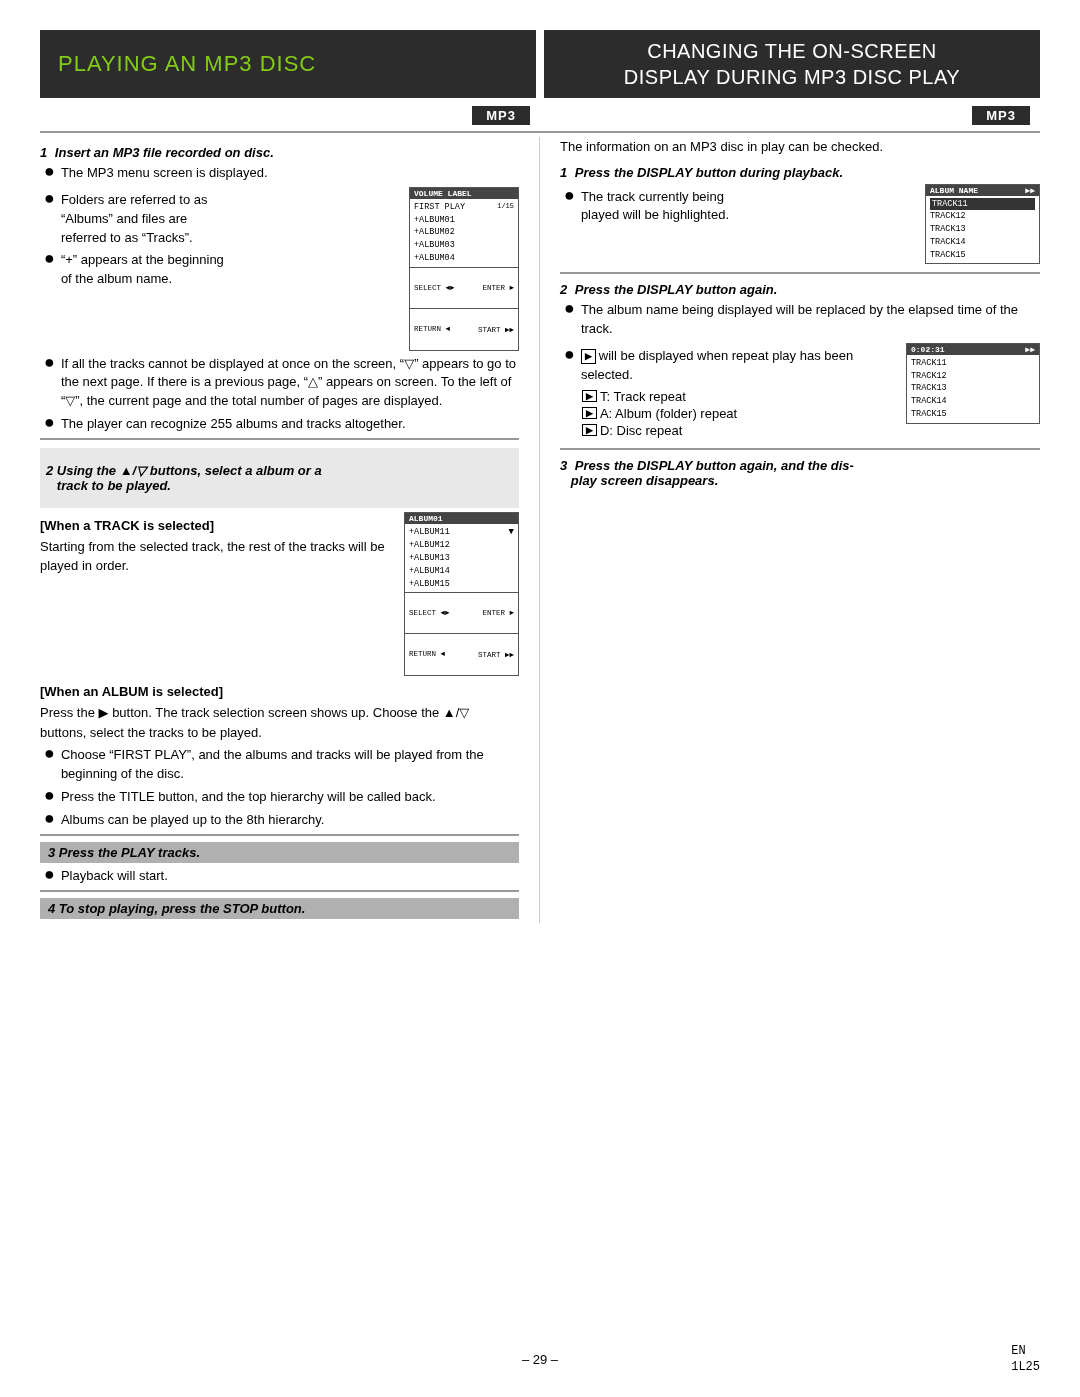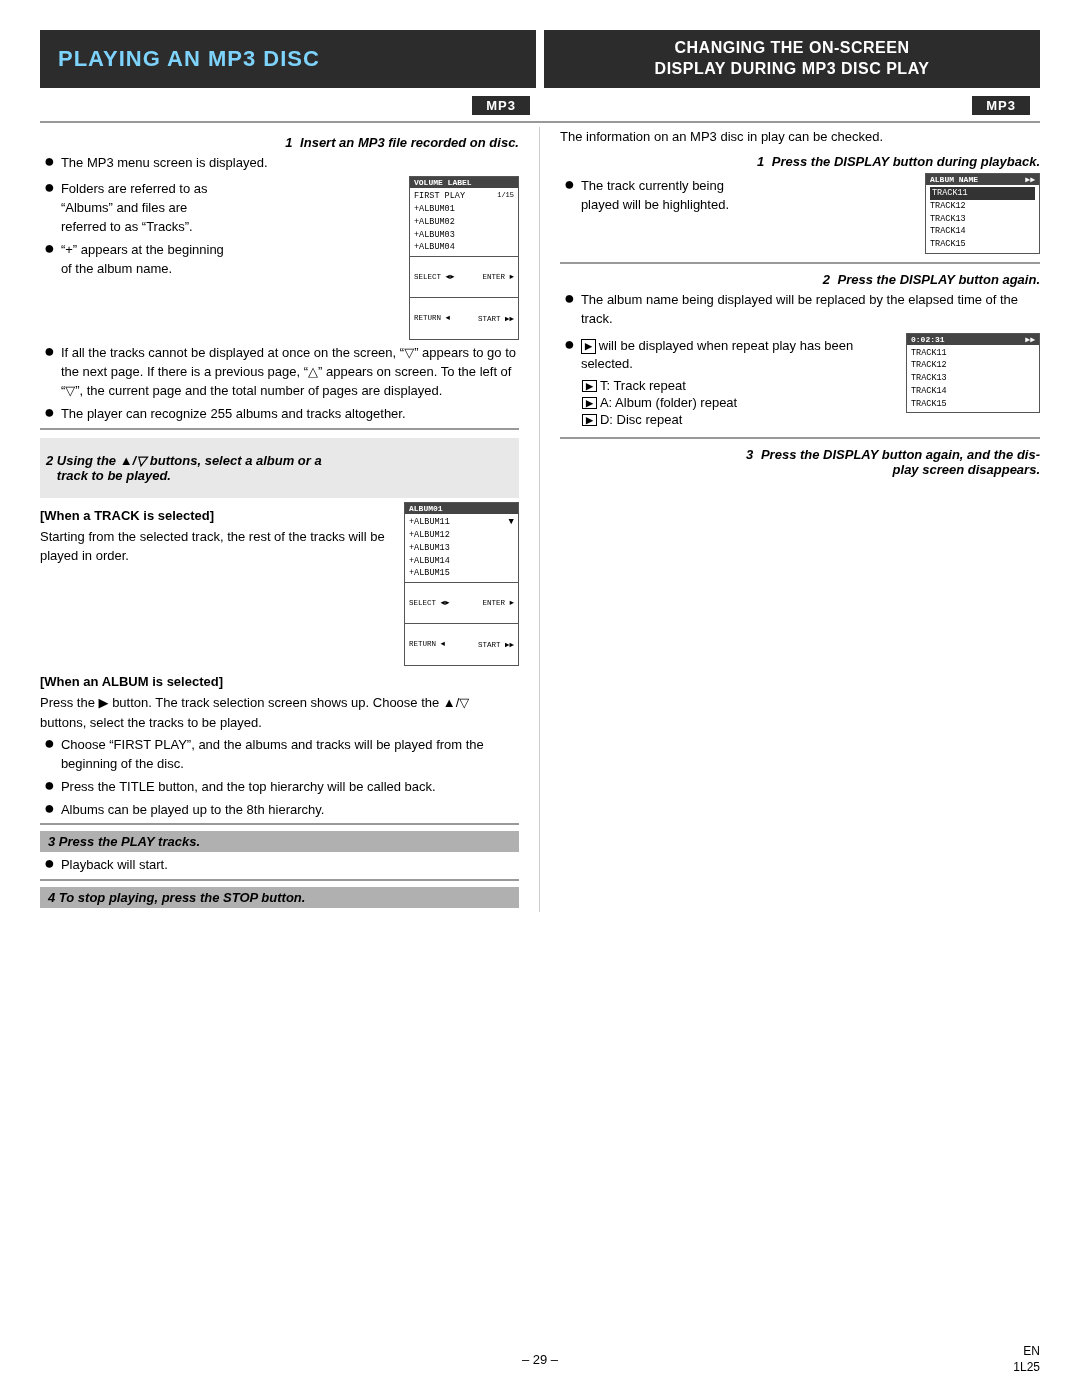--- a/index.html
+++ b/index.html
@@ -24,39 +24,39 @@
       margin-bottom: 8px;
     }
     .header-left {
       width: 50%;
       background: #2c2c2c;
       padding: 10px 18px;
       display: flex;
       align-items: center;
     }
     .header-left h1 {
-      color: #7dd3fc;
+      color: #84cc16;
       font-size: 22px;
-      font-weight: 700;
+      font-weight: 400;
       letter-spacing: 1px;
       text-transform: uppercase;
     }
     .header-right {
       width: 50%;
       background: #2c2c2c;
       padding: 8px 18px;
       display: flex;
       flex-direction: column;
       align-items: center;
       justify-content: center;
     }
     .header-right h2 {
       color: #fff;
-      font-size: 16px;
-      font-weight: 700;
+      font-size: 20px;
+      font-weight: 400;
       letter-spacing: 0.5px;
       text-transform: uppercase;
       text-align: center;
       line-height: 1.3;
     }
     
     .mp3-row {
       display: flex;
       width: 100%;
       margin-bottom: 6px;
@@ -102,21 +102,20 @@
     .col-right {
       width: 50%;
       padding-left: 20px;
     }
     
     .step-header {
       font-weight: bold;
       font-style: italic;
       margin: 8px 0 4px 0;
       font-size: 13px;
-      text-align: right;
     }
     .step-header .step-num {
       font-style: italic;
       font-weight: bold;
       margin-right: 4px;
     }
     
     .bullet-item {
       display: flex;
       align-items: flex-start;
@@ -224,22 +223,22 @@
       align-items: center;
       font-size: 13px;
     }
     .page-footer .page-num {
       font-size: 13px;
     }
     .page-footer .en-label {
       position: absolute;
       right: 40px;
       font-size: 12px;
-      text-align: right;
       line-height: 1.3;
+      font-family: Liberation Mono, monospace;
     }
     
     .gray-bar {
       background: #b0b0b0;
       padding: 3px 8px;
       margin: 6px 0 4px 0;
       font-weight: bold;
       font-style: italic;
       font-size: 13px;
     }

